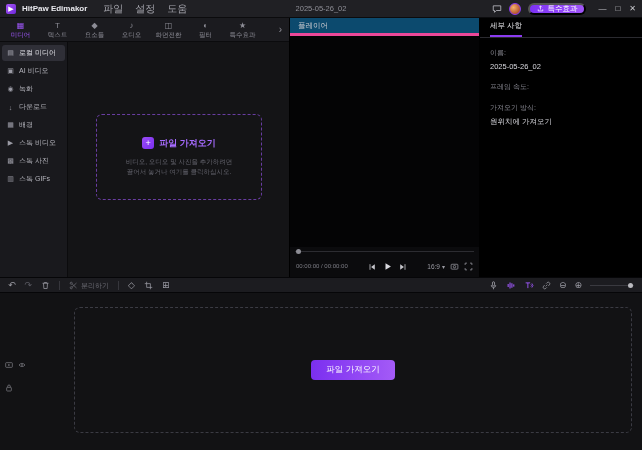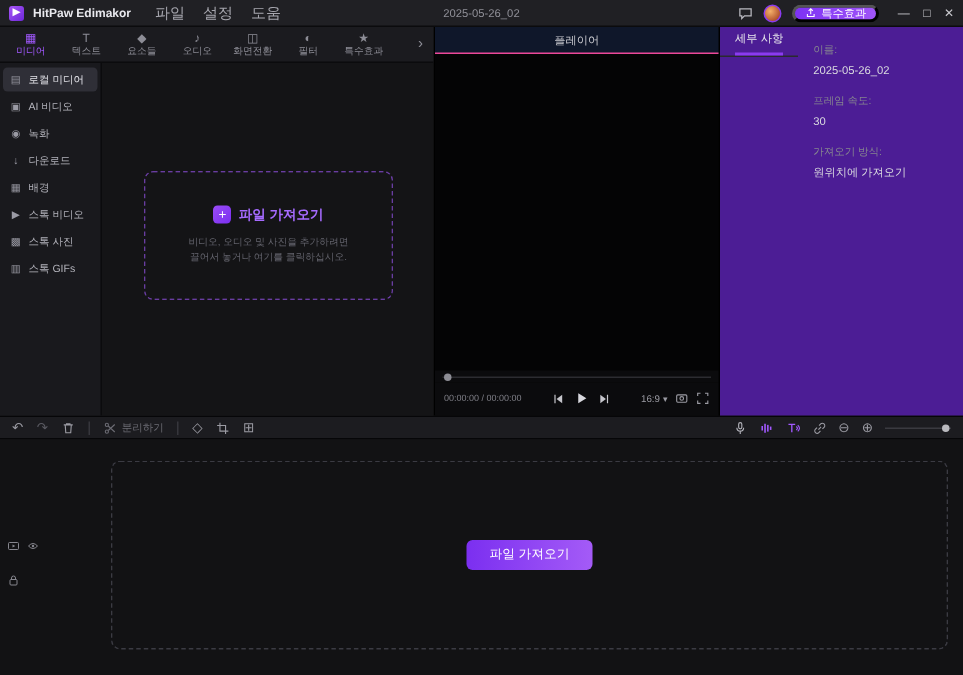--- a/index.html
+++ b/index.html
@@ -41,34 +41,34 @@
 
   .media-area { flex:1; position:relative; background:#141416; }
   .dropzone { position:absolute; left:28px; top:72px; width:166px; height:86px; border:1px dashed rgba(162,89,255,.6); border-radius:6px; display:flex; flex-direction:column; align-items:center; justify-content:center; gap:7px; cursor:pointer; }
   .dz-head { display:flex; align-items:center; gap:5px; }
   .plus-badge { width:12px; height:12px; border-radius:3px; background:linear-gradient(135deg,#9a4cf7,#7b2ff0); color:#fff; font-size:9px; line-height:12px; text-align:center; }
   .dz-title { color:#a66bff; font-size:9px; font-weight:bold; }
   .dz-hint { color:#64646d; font-size:6.5px; line-height:1.6; text-align:center; }
 
   
   .player { width:190px; display:flex; flex-direction:column; background:#060607; border-right:1px solid #000; }
-  .player-header { height:18px; background:#0f172a; border-bottom:1px solid #ec4899; display:flex; align-items:center; padding:0 8px; font-size:7.5px; color:#c9c9cf;justify-content:center; }
+  .player-header { height:18px; background:#0c4a6e; border-bottom:3px solid #ec4899; display:flex; align-items:center; padding:0 8px; font-size:7.5px; color:#c9c9cf; }
   .video-canvas { flex:1; background:#040405; }
   .seekrow { height:8px; background:#0b0b0d; display:flex; align-items:center; padding:0 5px; }
   .seekline { flex:1; height:1px; background:#2c2c31; position:relative; }
   .playhead { position:absolute; left:1px; top:-2px; width:5px; height:5px; border-radius:50%; background:#8d8d95; }
   .pcontrols { height:22px; background:#0b0b0d; display:flex; align-items:center; padding:0 6px; }
   .ptime { font-size:6px; color:#7f7f87; white-space:nowrap; }
   .pcenter { display:flex; align-items:center; gap:7px; margin:0 auto; }
   .pright { display:flex; align-items:center; gap:5px; }
   .pratio { font-size:6.5px; color:#9b9ba3; display:flex; align-items:center; gap:2px; }
   .pratio .chev { font-size:6px; }
 
   
-  .details { flex:1; background:#4c1d95; display:flex; flex-direction:row; }
+  .details { flex:1; background:#000000; display:flex; flex-direction:column; }
   .dtabs { height:20px; border-bottom:1px solid #2a2a2f; display:flex; align-items:flex-end; padding:0 10px; }
   .dtab { font-size:7.5px; color:#e8e8ec; padding-bottom:4px; border-bottom:2px solid #8b3bf0; }
   .dcontent { padding:8px 10px; }
   .dlabel { font-size:7px; color:#86868f; margin-top:11px; }
   .dlabel:first-child { margin-top:2px; }
   .dvalue { font-size:7.5px; color:#d9d9df; margin-top:4px; }
 
   
   .toolbar { height:16px; background:#1c1c20; border-top:1px solid #060608; border-bottom:1px solid #060608; display:flex; align-items:center; padding:0 8px; gap:9px; }
   .tbtn { color:#9b9ba3; font-size:9px; line-height:1; display:flex; align-items:center; gap:3px; cursor:default; }
@@ -264,21 +264,20 @@
     </section>
 
     <section class="details">
       <div class="dtabs">
         <span class="dtab">세부 사항</span>
       </div>
       <div class="dcontent">
         <div class="dlabel">이름:</div>
         <div class="dvalue">2025-05-26_02</div>
         <div class="dlabel">프레임 속도:</div>
-        <div class="dvalue">30</div>
         <div class="dlabel">가져오기 방식:</div>
         <div class="dvalue">원위치에 가져오기</div>
       </div>
     </section>
   </div>
 
   <div class="toolbar">
     <span class="tbtn">↶</span>
     <span class="tbtn dim">↷</span>
     <span class="tbtn">

